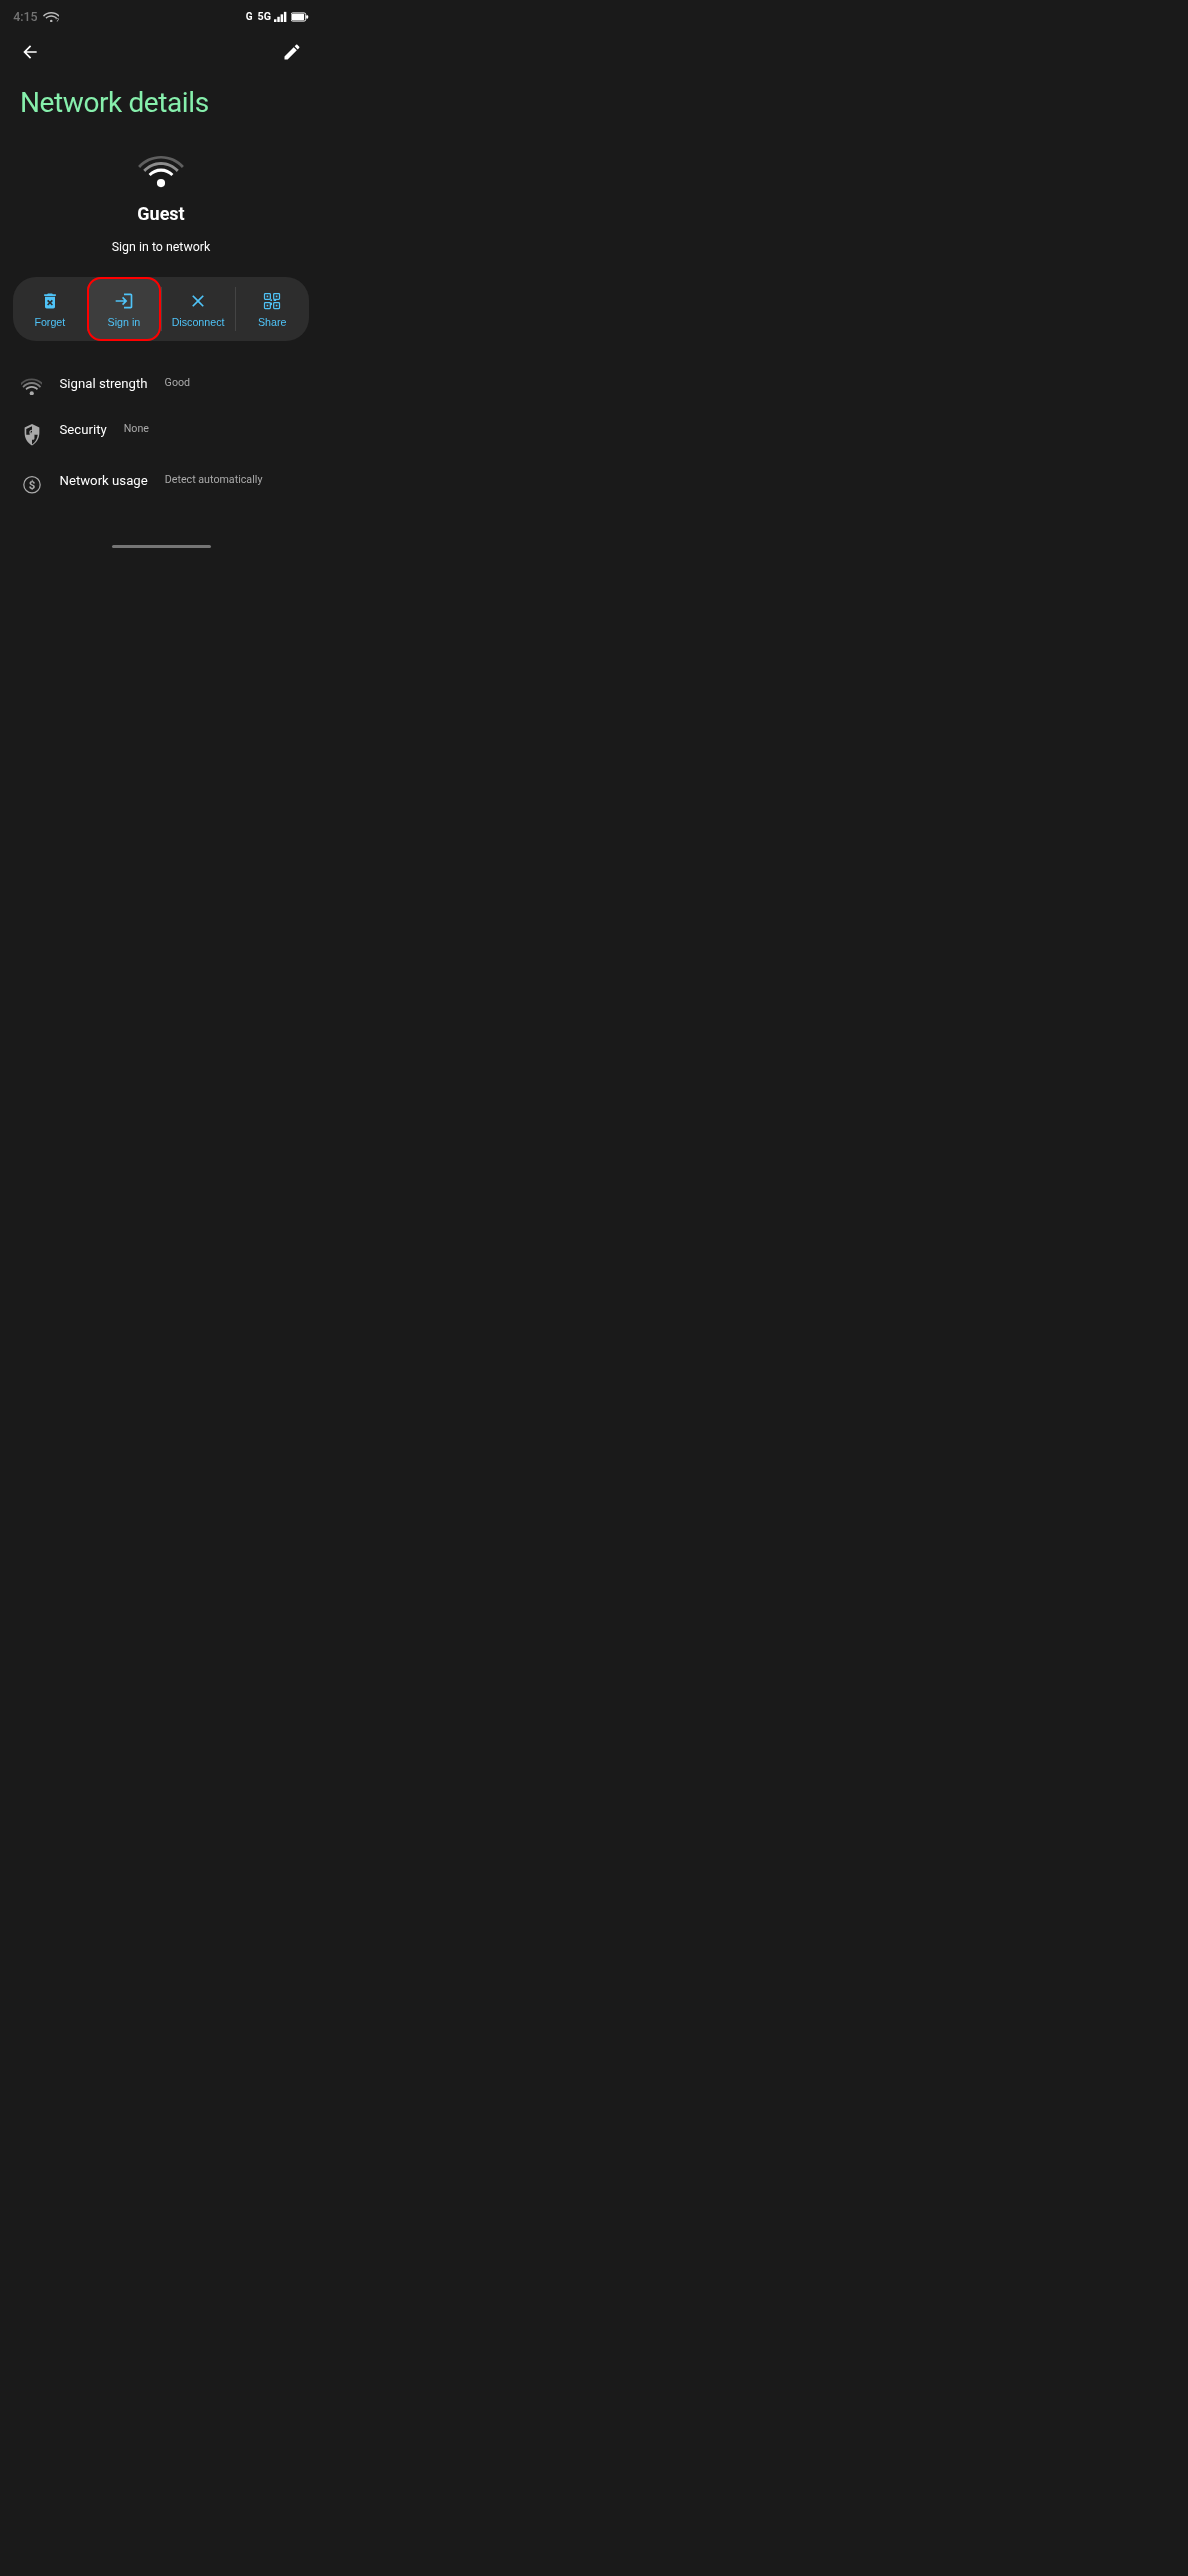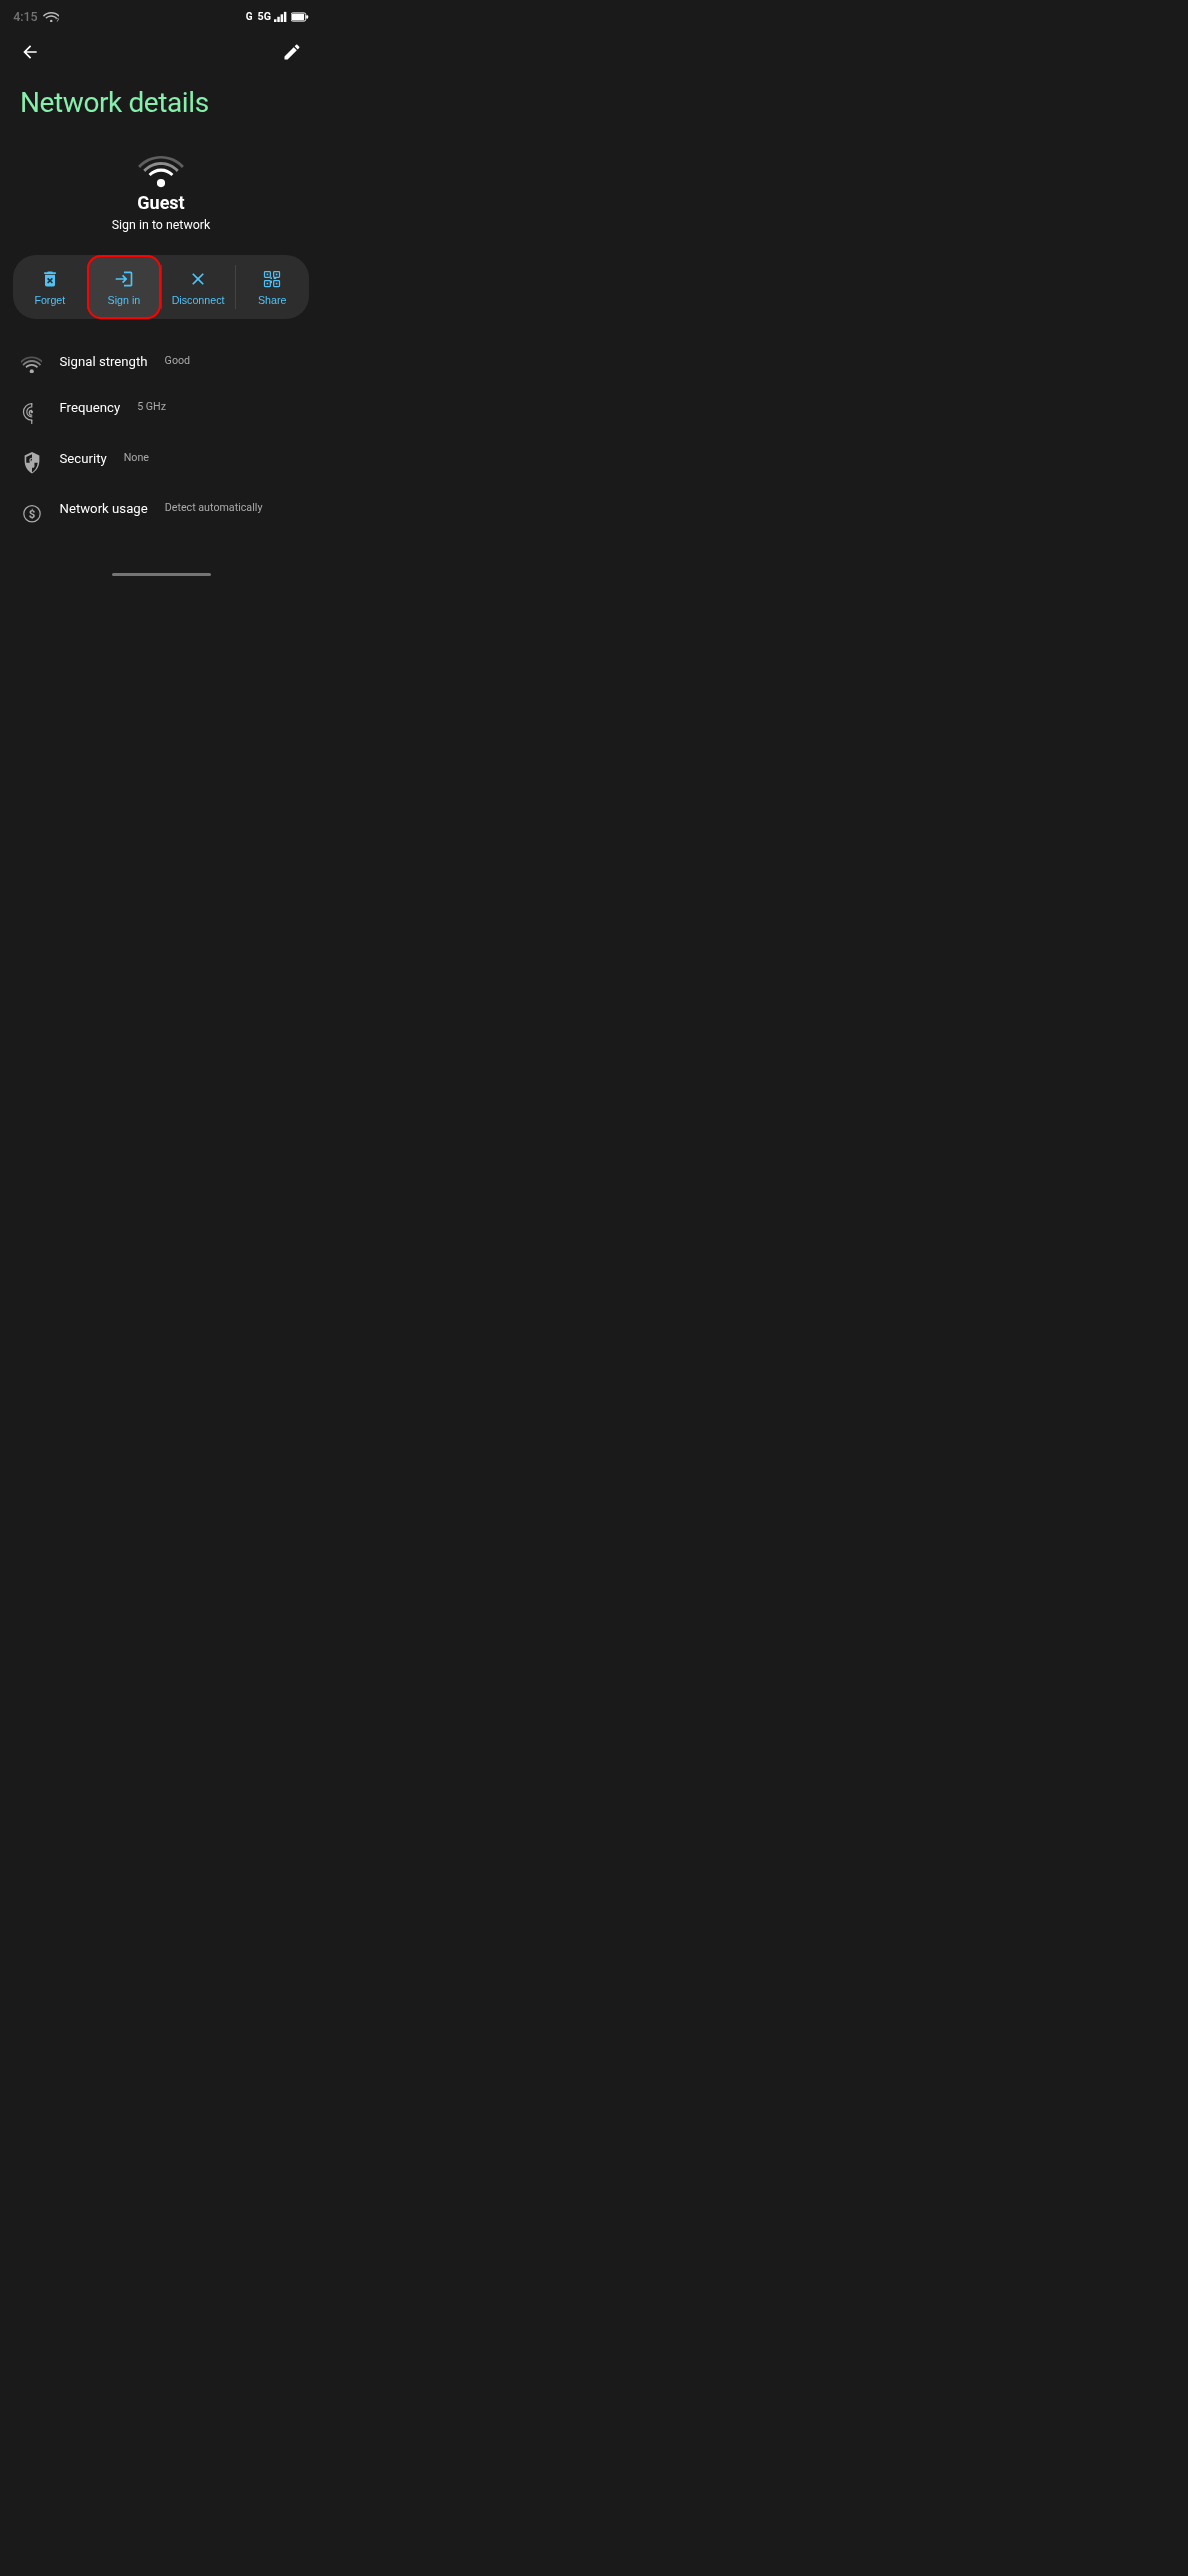--- a/index.html
+++ b/index.html
@@ -71,21 +71,21 @@
       color: #86efac;
       padding: 13.2px 20px 20px 20px;
       letter-spacing: -0.4px;
     }
 
     .network-icon-section {
       display: flex;
       flex-direction: column;
       align-items: center;
       padding: 13.2px 20px 6.6px 20px;
-      gap: 4px;
+      gap: 15px;
     }
 
     .network-name {
       font-size: 18px;
       font-weight: 700;
       color: #ffffff;
       text-align: center;
     }
 
     .network-status {
@@ -310,36 +310,20 @@
         <path d="M13 13C15.5 13 17.7 14.1 19.2 15.8L20.7 14.3C18.8 12.2 16.1 10.9 13 10.9S7.2 12.2 5.3 14.3l1.5 1.5C8.3 14.1 10.5 13 13 13z" fill="#aaaaaa"></path>
         <circle cx="13" cy="20" r="2.5" fill="#aaaaaa"></circle>
       </svg>
     </div>
     <div class="info-item-content">
       <span class="info-item-title">Signal strength</span>
       <span class="info-item-subtitle">Good</span>
     </div>
   </div>
 
-  <div class="info-item">
-    <div class="info-item-icon">
-      <svg width="21.5" height="21.5" viewBox="0 0 26 26" fill="#aaaaaa">
-        <path d="M13 2C7.5 2 3 6.5 3 12S7.5 22 13 22" stroke="#aaaaaa" stroke-width="1.5" fill="none" stroke-linecap="round"></path>
-        <path d="M13 6C9.7 6 7 8.7 7 12S9.7 18 13 18" stroke="#aaaaaa" stroke-width="1.5" fill="none" stroke-linecap="round"></path>
-        <path d="M13 10C11.3 10 10 11.3 10 13S11.3 16 13 16" stroke="#aaaaaa" stroke-width="1.5" fill="none" stroke-linecap="round"></path>
-        <line x1="13" y1="2" x2="13" y2="5" stroke="#aaaaaa" stroke-width="1.5" stroke-linecap="round"></line>
-        <circle cx="13" cy="12" r="1.5" fill="#aaaaaa"></circle>
-        <line x1="13" y1="22" x2="13" y2="26" stroke="#aaaaaa" stroke-width="1.5" stroke-linecap="round"></line>
-      </svg>
-    </div>
-    <div class="info-item-content">
-      <span class="info-item-title">Frequency</span>
-      <span class="info-item-subtitle">5 GHz</span>
-    </div>
-  </div>
 
   <div class="info-item">
     <div class="info-item-icon">
       <svg width="18" height="21.5" viewBox="0 0 22 26" fill="#aaaaaa">
         <path d="M11 0L2 4v7c0 6.5 3.8 12.6 9 15 5.2-2.4 9-8.5 9-15V4L11 0zm0 13h7c-.5 5.2-3.4 9.8-7 11.9V13H4V5.9l7-3.2V13z"></path>
         <rect x="8" y="12" width="6" height="7" rx="1" fill="#aaaaaa"></rect>
         <circle cx="11" cy="10" r="2.5" fill="none" stroke="#aaaaaa" stroke-width="1.5"></circle>
         <rect x="10" y="10" width="2" height="3" fill="#aaaaaa"></rect>
       </svg>
     </div>

